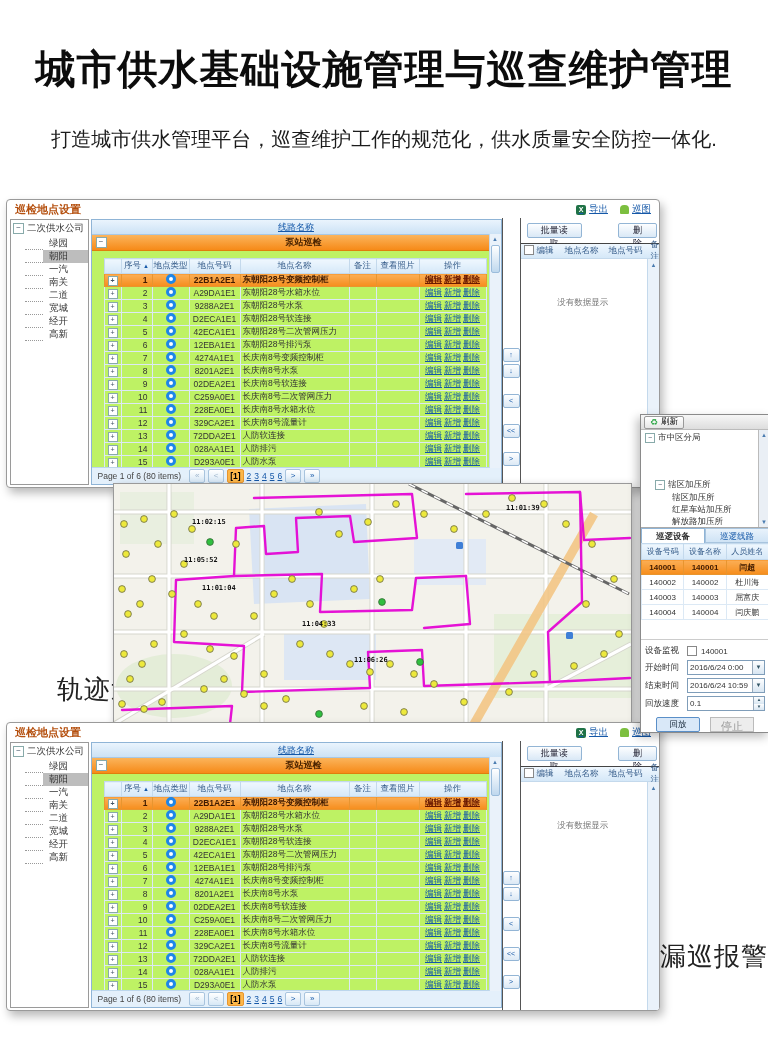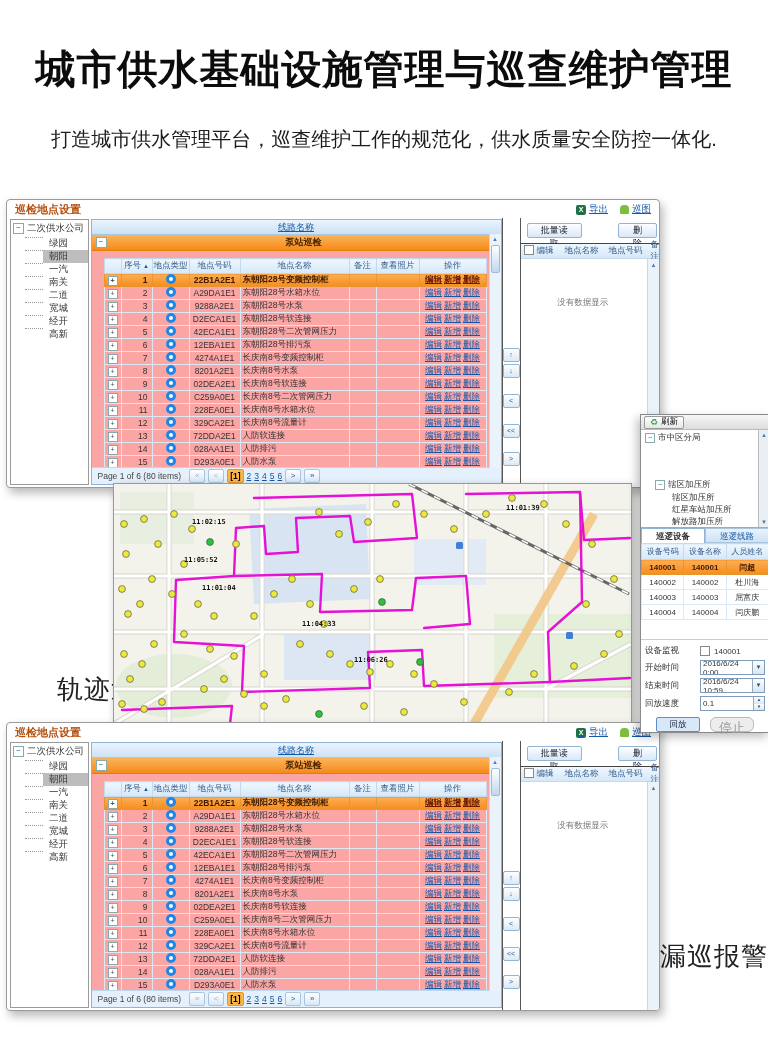--- a/index.html
+++ b/index.html
@@ -22,26 +22,26 @@
   .xls-icon{width:10px;height:10px;background:#1F7246;color:#fff;font-size:7px;line-height:10px;
     text-align:center;border-radius:2px;font-weight:bold;text-decoration:none;display:inline-block;}
   .robot-icon{width:9px;height:9px;background:#7CBF3F;border-radius:4px 4px 1px 1px;display:inline-block;}
   .win-body{position:absolute;top:18px;left:0;right:0;bottom:0;display:flex;}
   
   .tree-panel{width:108px;border:1px solid #9a9a9a;margin:1px 2px 2px 3px;background:#fff;font-size:9.5px;overflow:hidden;}
   .tree-root{display:flex;align-items:center;gap:3px;padding:2px 2px;}
   .expbox{width:9px;height:9px;border:1px solid #8aa;background:#fff;color:#456;font-size:8px;
     line-height:8px;text-align:center;display:inline-block;flex:0 0 auto;}
   .expbox.sm{width:8px;height:8px;font-size:7px;line-height:7px;}
-  .tree-child{display:flex;align-items:flex-start;height:13px;margin-left:14px;font-family:Liberation Mono, monospace;}
+  .tree-child{display:flex;align-items:flex-end;height:13px;margin-left:14px;font-family:Liberation Mono, monospace;}
   .conn{width:18px;border-top:1px dotted #999;flex:0 0 auto;}
   .tree-label{padding:0 6px;flex:1;}
   .tree-label.sel{background:#BDBDBD;}
   
-  .grid-area{flex:1;display:flex;flex-direction:column;border:1px solid #8FB4D6;margin:1px 0 2px 0;position:relative;background:#fca5a5;}
+  .grid-area{flex:1;display:flex;flex-direction:column;border:1px solid #8FB4D6;margin:1px 0 2px 0;position:relative;background:#bef264;}
   .route-header{height:14px;background:linear-gradient(#EAF4FD,#CCE2F5);border-bottom:1px solid #A8C8E4;
     text-align:center;line-height:14px;}
   .route-header a{color:#1558A8;text-decoration:underline;font-size:9px;cursor:pointer;}
   .group-row{height:15px;background:linear-gradient(#FBB45B,#F68A18);border-bottom:1px solid #E07E0C;
     display:flex;align-items:center;padding:0 4px;gap:4px;}
   .group-label{flex:1;text-align:center;font-weight:bold;color:#4A2300;font-size:9px;}
   .table-wrap{flex:1;padding:7px 14px 0 12px;overflow:hidden;}
   table.points-table{border-collapse:collapse;table-layout:fixed;width:358px;}
   .points-table th{background:linear-gradient(#EFF7FE,#D5E8F8);border:1px solid #C4D9EC;color:#335a88;
     font-weight:normal;font-size:8.5px;height:14px;padding:0 1px;}
@@ -118,35 +118,35 @@
   .sp-tab{flex:1;text-align:center;font-size:8.5px;line-height:14px;cursor:pointer;
     background:linear-gradient(#E8F2FB,#CFE3F5);border:1px solid #A8C4DE;color:#1558A8;}
   .sp-tab.active{background:#fff;border:1px solid #8FB4D6;border-bottom:none;font-weight:bold;color:#333;}
   .sp-table{border-collapse:collapse;width:100%;table-layout:fixed;}
   .sp-table th{background:linear-gradient(#EFF7FE,#D5E8F8);border:1px solid #C4D9EC;color:#335a88;
     font-weight:normal;font-size:8px;height:13px;}
   .sp-table td{border:1px solid #DCE9F5;font-size:8px;height:12px;text-align:center;overflow:hidden;white-space:nowrap;}
   .sp-table tr.row-sel td{background:linear-gradient(#FBAE55,#F68D1C);color:#3F1A00;font-weight:bold;border-color:#E8952F;}
   .sp-table-space{height:22px;border-bottom:1px solid #ccc;}
   .sp-form{padding:2px 4px 0 4px;flex:1;}
-  .f-row{display:flex;align-items:center;margin:3px 0;gap:13px;}
+  .f-row{display:flex;align-items:center;margin:3px 0;}
   .f-label{width:42px;font-size:8.5px;color:#333;flex:0 0 auto;}
   .f-field{flex:1;display:flex;align-items:center;border:1px solid #7F9DB9;background:#fff;height:13px;
     padding:0 0 0 2px;font-size:8px;overflow:hidden;}
   .dd-btn{width:11px;height:13px;margin-left:auto;background:linear-gradient(#FDFEFF,#D8E6F2);
     border-left:1px solid #9ab;text-align:center;font-size:6px;color:#356;line-height:13px;cursor:pointer;flex:0 0 auto;}
   .spin{width:10px;height:13px;margin-left:auto;display:flex;flex-direction:column;border-left:1px solid #9ab;flex:0 0 auto;}
   .spin span{flex:1;font-size:4.5px;line-height:6px;text-align:center;color:#356;
     background:linear-gradient(#FDFEFF,#D8E6F2);cursor:pointer;}
   .f-check{display:flex;align-items:center;gap:4px;font-size:8px;}
   .f-btns{display:flex;gap:10px;justify-content:center;margin-top:6px;}
   .play-btn{border:1px solid #5A8FC8;background:#D9E8F8;color:#123;font-size:8.5px;height:15px;width:44px;
     border-radius:2px;cursor:pointer;font-family:"Liberation Sans","DejaVu Sans",sans-serif;}
-  .stop-btn{border:1px solid #bbb;background:#EDEDED;color:#999;font-size:13px;height:15px;width:44px;
-    border-radius:6px;font-family:"Liberation Sans","DejaVu Sans",sans-serif;}
+  .stop-btn{border:1px solid #bbb;background:#EDEDED;color:#999;font-size:11px;height:15px;width:44px;
+    border-radius:0;font-family:"Liberation Sans","DejaVu Sans",sans-serif;}
 </style>
 </head>
 <body>
 
 <div id="stage">
 
   <div class="main-title">城市供水基础设施管理与巡查维护管理</div>
   <div class="sub-title">打造城市供水管理平台，巡查维护工作的规范化，供水质量安全防控一体化.</div>
 
   <div class="app-window" id="win-a" style="left:6px;top:199px;">

